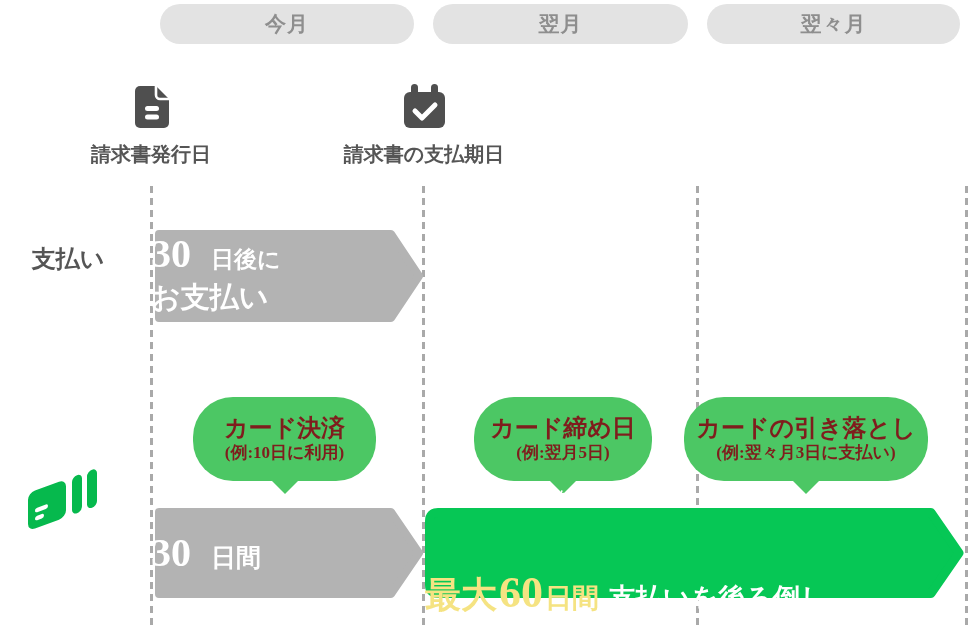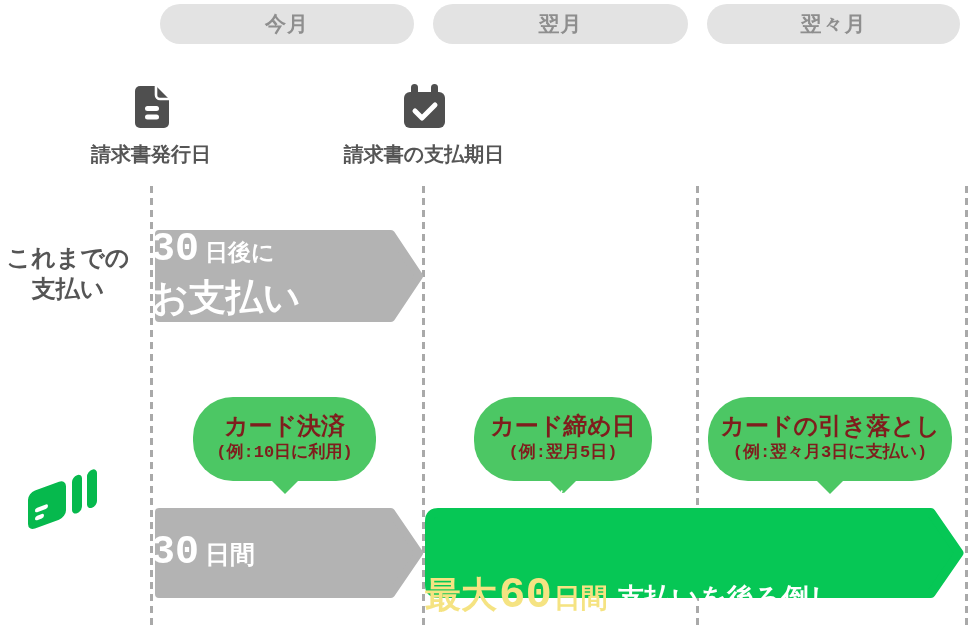--- a/index.html
+++ b/index.html
@@ -1,18 +1,18 @@
 <!DOCTYPE html>
 <html><head>
 <meta charset="utf-8">
 <style>
   html,body{margin:0;padding:0;background:#fff;}
   .stage{
     position:relative;width:974px;height:626px;background:#fff;overflow:hidden;
-    font-family:Liberation Mono, monospace;font-weight:bold;
+    font-family:Liberation Serif, serif;font-weight:bold;
   }
   
   .pill{
     position:absolute;top:4px;height:40px;border-radius:21px;background:#e3e3e3;
     color:#8e8e8e;font-size:21px;display:flex;align-items:center;justify-content:center;
     letter-spacing:1px;
   }
   .pill.p1{left:160px;width:254px;}
   .pill.p2{left:433px;width:255px;}
   .pill.p3{left:707px;width:253px;}
@@ -45,22 +45,22 @@
     position:absolute;inset:0;display:flex;flex-direction:column;
     align-items:flex-start;justify-content:center;color:#fff;
   }
   .a1{left:151px;top:230px;width:272px;height:92px;}
   .a2{left:151px;top:508px;width:272px;height:90px;}
   .a3{left:425px;top:508px;width:540px;height:90px;}
   .a1 .txt,.a2 .txt{padding-right:38px;box-sizing:border-box;}
   .a3 .txt{padding-right:28px;box-sizing:border-box;}
   .baseline-row{display:flex;align-items:baseline;}
   .num-big{font-size:40px;line-height:1;}
-  .num-unit{font-size:23px;margin-left:6px;}
-  .a1-line2{font-size:37px;margin-top:3px;}
+  .num-unit{font-size:23px;margin-left:20px;}
+  .a1-line2{font-size:29px;margin-top:3px;}
   .a2 .num-unit{font-size:25px;}
 
   
   .ga-line1{font-size:12px;margin-bottom:20px;}
   .ga-yellow{color:#f5e382;}
   .ga-prefix{font-size:36px;margin-top:47px;}
   .ga-big{font-size:44px;line-height:1;margin:0 2px;}
   .ga-unit{font-size:27px;}
   .ga-suffix{font-size:27px;margin-left:10px;}
 
@@ -69,21 +69,21 @@
     position:absolute;top:397px;height:84px;background:#4cc764;border-radius:40px;
     color:#7f1d1d;display:flex;flex-direction:column;align-items:center;justify-content:center;
   }
   .bubble:after{
     content:"";position:absolute;bottom:-13px;left:50%;margin-left:-15px;
     border-left:15px solid transparent;border-right:15px solid transparent;
     border-top:15px solid #4cc764;width:0;height:0;
   }
   .b1{left:193px;width:183px;}
   .b2{left:474px;width:178px;}
-  .b3{left:708px;width:244px;}
+  .b3{left:684px;width:244px;}
   .bubble .title{font-size:24px;line-height:1.2;}
   .bubble .example{font-size:17px;line-height:1.2;}
 
   .cards-icon{position:absolute;left:27px;top:466px;}
 </style>
 </head>
 <body>
 
 <div class="stage">
 
@@ -110,21 +110,20 @@
     </svg>
   </div>
   <div class="marker-label ml2">請求書の支払期日</div>
 
   <div class="guide g1"></div>
   <div class="guide g2"></div>
   <div class="guide g3"></div>
   <div class="guide g4"></div>
 
   <div class="row-label">
-    <div>これまでの</div>
     <div>支払い</div>
   </div>
 
   <div class="arrow a1">
     <svg width="272" height="92" viewBox="0 0 272 92">
       <path d="M8,4 H240 L268,46 L240,88 H8 Z" fill="#b3b3b3" stroke="#b3b3b3" stroke-width="8" stroke-linejoin="round"></path>
     </svg>
     <div class="txt">
       <div class="baseline-row">
         <span class="num-big">30</span>

